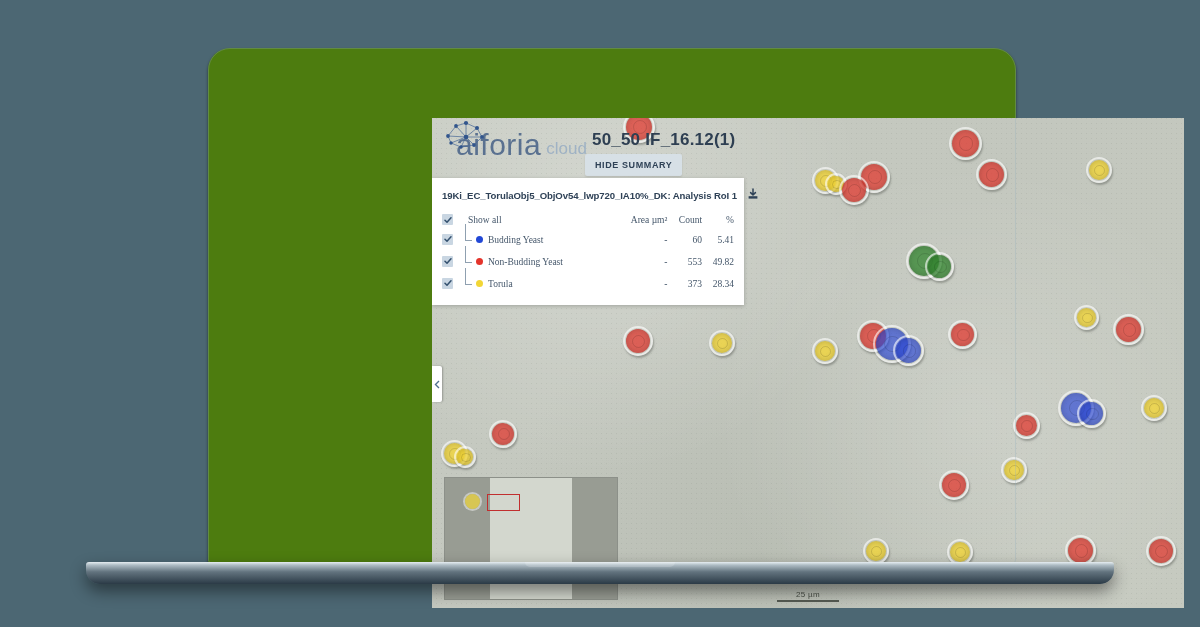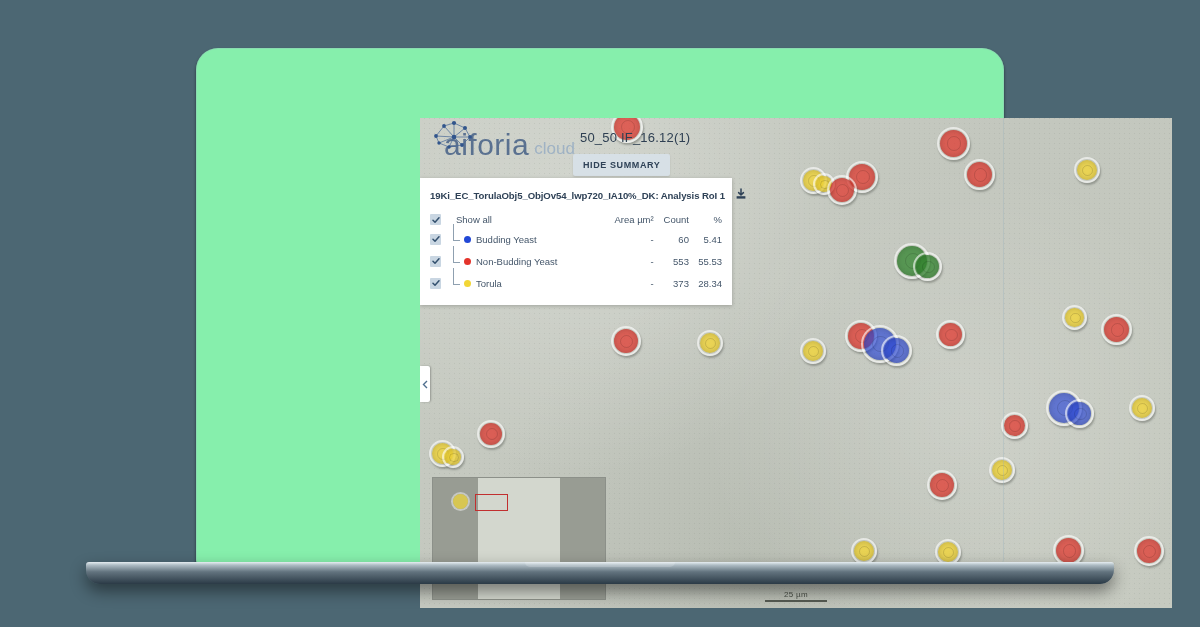--- a/index.html
+++ b/index.html
@@ -10,23 +10,23 @@
   }
   #stage {
     position: relative;
     width: 1200px; height: 627px;
     background: #4c6773;
   }
 
   
   #laptop-lid {
     position: absolute;
-    left: 196px; top: 48px;
+    left: 208px; top: 48px;
     width: 808px; height: 516px;
-    background: #86efac;
+    background: #4d7c0f;
     border-radius: 22px 22px 4px 4px;
     box-shadow: 0 2px 3px rgba(0,0,0,.55);
   }
   #laptop-lid::after{
     content:""; position:absolute; inset:0;
     border-radius:22px 22px 4px 4px;
     border:1px solid rgba(150,175,190,.30);
     pointer-events:none;
   }
   #laptop-base {
@@ -121,21 +121,21 @@
     line-height:1;
     margin-left:16px;
   }
   #logo-cloud{
     font-size:17px; color:#9fb2c4; margin-left:5px;
     line-height:1; padding-bottom:3px;text-align:center;
   }
 
   #view-title{
     position:absolute; left:160px; top:12px;
-    font-size:13px; font-weight:400; color:#2e3f52;
+    font-size:17px; font-weight:700; color:#2e3f52;
     letter-spacing:.2px; white-space:nowrap;
   }
   #hide-summary-btn{
     position:absolute; left:153px; top:36px;
     background:#d7e0e6;
     color:#2f4257;
     font-size:9px; font-weight:700; letter-spacing:.6px;
     padding:6px 10px;
     border:none; border-radius:2px;
     cursor:pointer;
@@ -155,21 +155,21 @@
     padding-bottom:7px;
   }
   #summary-title{
     font-size:9.6px; font-weight:700; color:#2f4257;
     white-space:nowrap; letter-spacing:-.1px;
     flex:1;
   }
   #download-icon{ flex:none; cursor:pointer; }
 
   table#summary-table{
-    width:100%; border-collapse:collapse;
+    width:100%; border-collapse:collapse;font-family:Liberation Serif, serif;
   }
   table#summary-table th{
     font-size:9.5px; font-weight:400; color:#44566a;
     padding:3px 0; text-align:right;
   }
   table#summary-table th.lbl{ text-align:left; padding-left:6px; }
   table#summary-table td{
     font-size:9.5px; color:#44566a; padding:3px 0; text-align:right;
     white-space:nowrap;
   }
@@ -474,21 +474,21 @@
                   </span></td>
                 <td class="lbl">
                   <span class="leaf-label">
                     <span class="tree"></span>
                     <span class="dot" style="background:#e4342b"></span>
                     <span>Non-Budding Yeast</span>
                   </span>
                 </td>
                 <td>-</td>
                 <td>553</td>
-                <td>55.53</td>
+                <td>49.82</td>
               </tr>
               <tr>
                 <td class="chk"><span class="checkbox">
                     <svg width="8" height="8" viewBox="0 0 8 8">
                       <path d="M1 4.2 L3 6.2 L7 1.8" fill="none" stroke="#33506e" stroke-width="1.5" stroke-linecap="round" stroke-linejoin="round"></path>
                     </svg>
                   </span></td>
                 <td class="lbl">
                   <span class="leaf-label">
                     <span class="tree last"></span>

